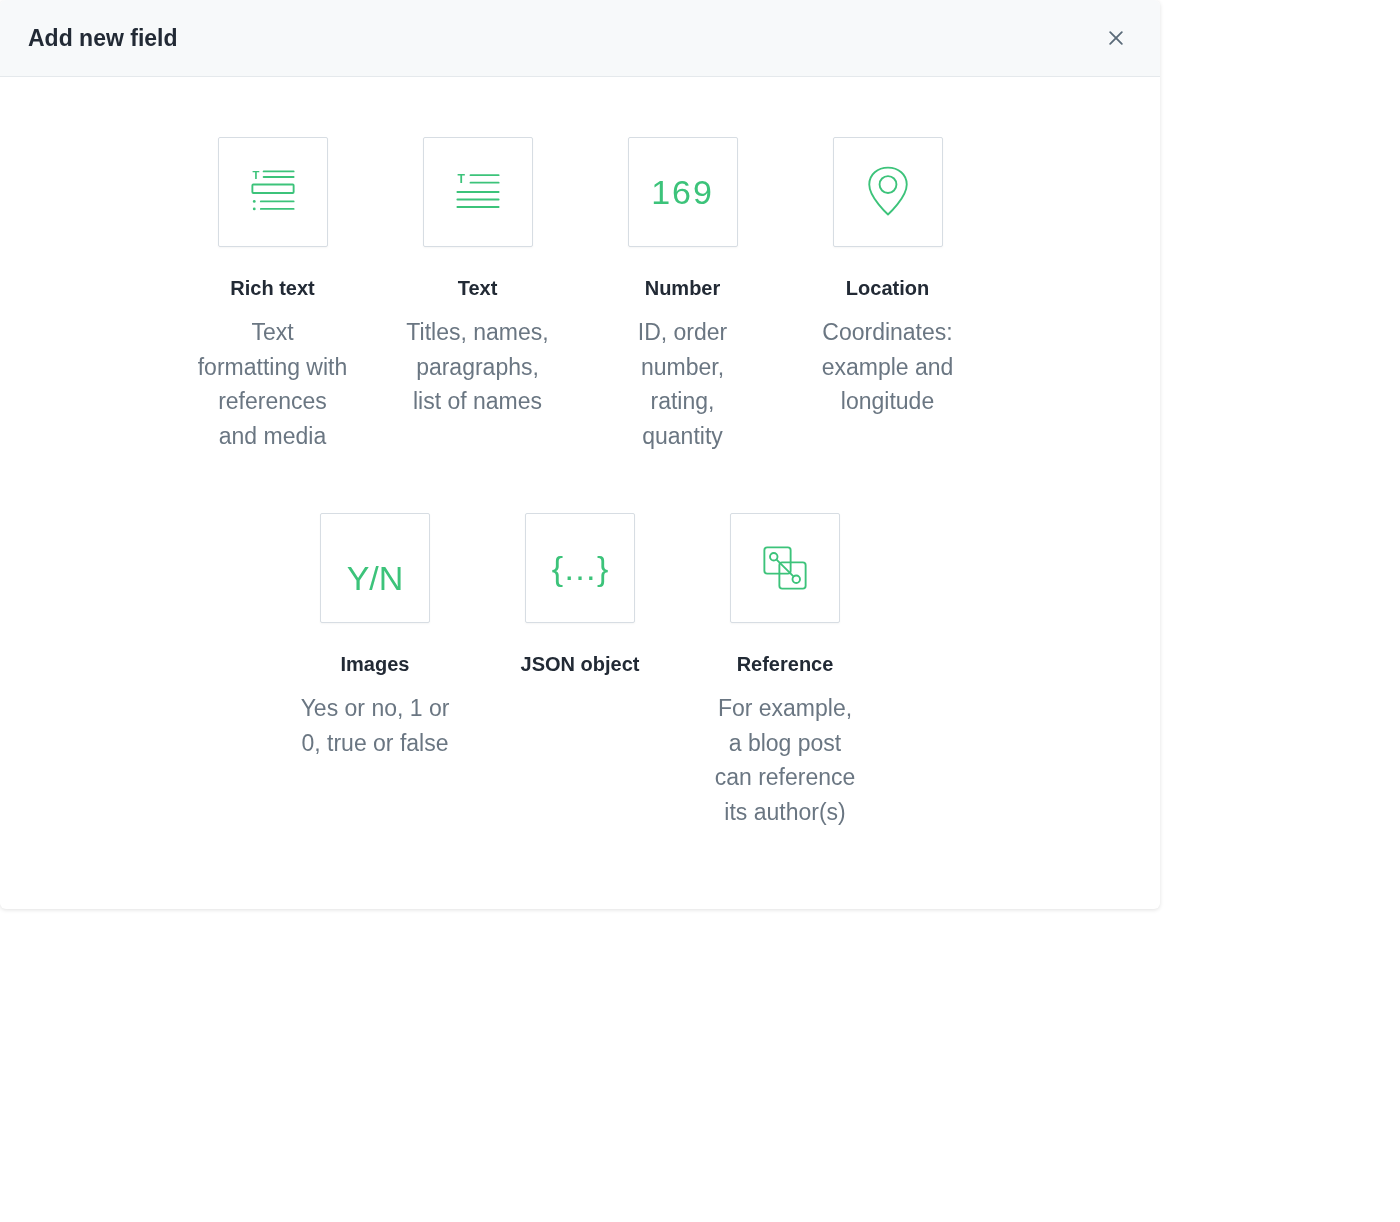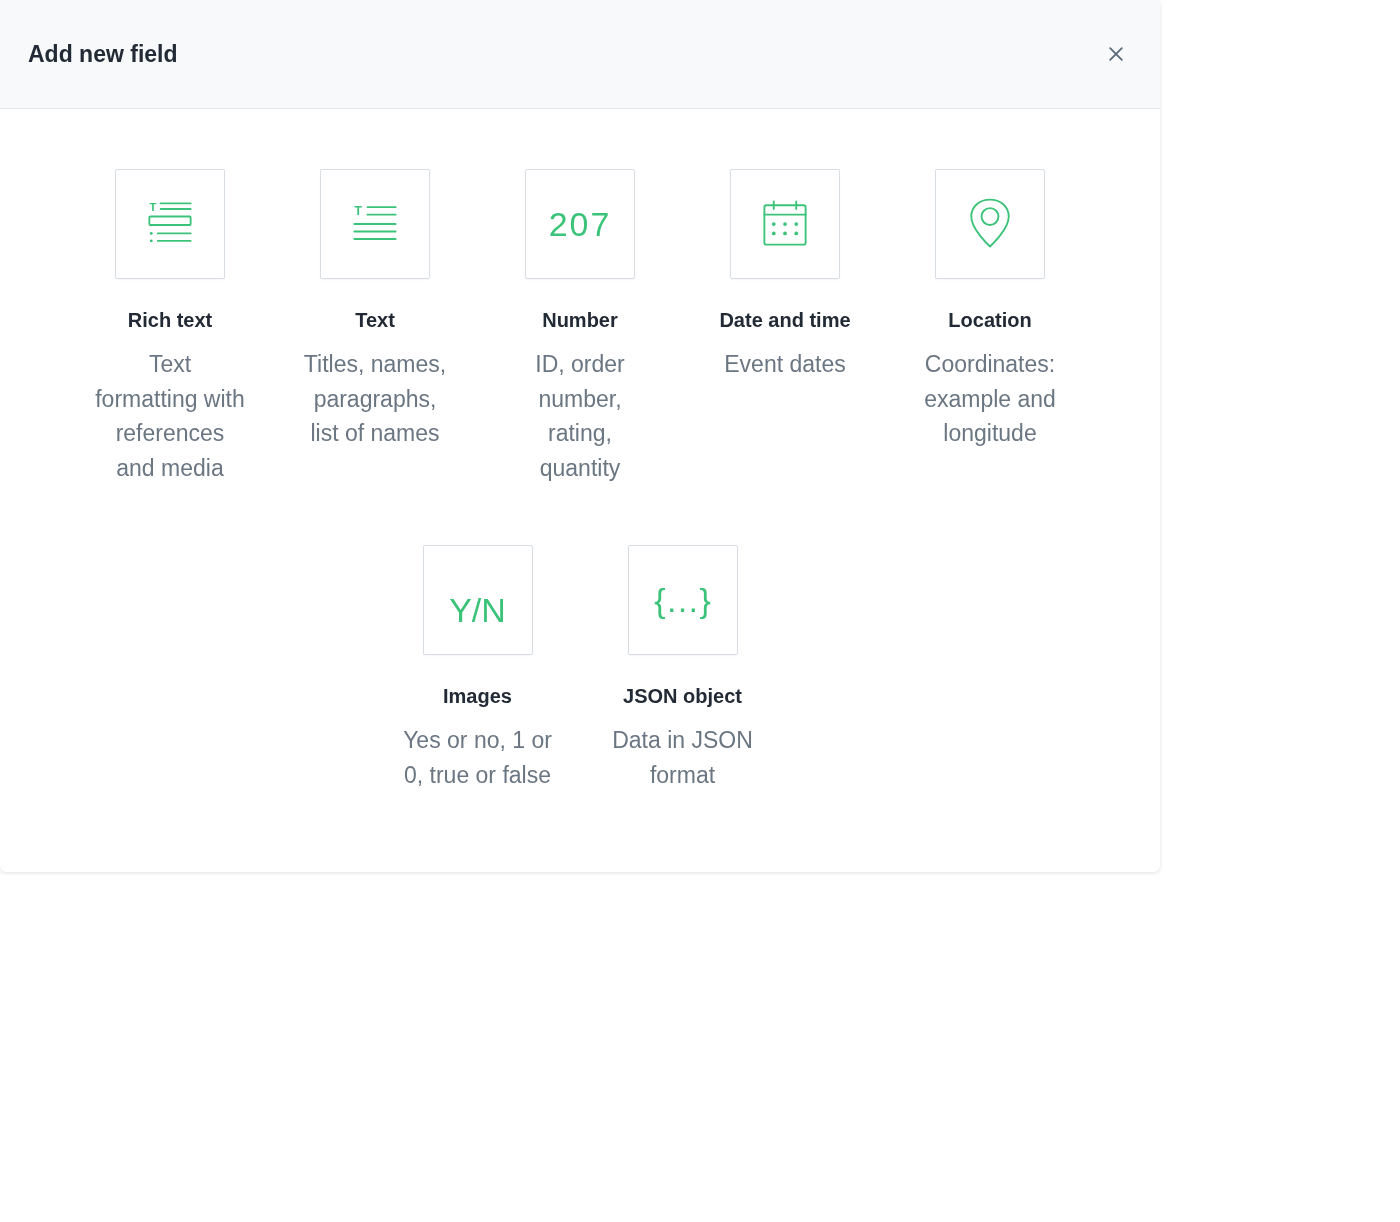--- a/index.html
+++ b/index.html
@@ -13,21 +13,21 @@
       width: 1160px;
       background: #ffffff;
       border-radius: 6px;
       box-shadow: 0 1px 4px rgba(0,0,0,0.12);
       overflow: hidden;
     }
     .dialog-header {
       display: flex;
       align-items: center;
       justify-content: space-between;
-      padding: 38px 28px;
+      padding: 22px 28px;
       background: #f7f9fa;
       border-bottom: 1px solid #e5e9ec;
     }
     .dialog-title {
       font-size: 23px;
       font-weight: 700;
       color: #222a35;
     }
     .close-btn {
       background: none;
@@ -146,44 +146,26 @@
             <line x1="10" y1="40" x2="54" y2="40"></line>
             <line x1="10" y1="48" x2="54" y2="48"></line>
           </svg>
         </div>
         <div class="field-title">Text</div>
         <div class="field-desc">Titles, names, paragraphs, list of names</div>
       </button>
 
       <button class="field-card">
         <div class="field-icon-box">
-          <span class="big-glyph">207</span>
+          <span class="big-glyph">169</span>
         </div>
         <div class="field-title">Number</div>
         <div class="field-desc">ID, order number, rating, quantity</div>
       </button>
 
-      <button class="field-card">
-        <div class="field-icon-box">
-          <svg viewBox="0 0 64 64" stroke-linecap="round" stroke-linejoin="round">
-            <rect x="10" y="12" width="44" height="42" rx="2"></rect>
-            <line x1="10" y1="22" x2="54" y2="22"></line>
-            <line x1="20" y1="8" x2="20" y2="16"></line>
-            <line x1="44" y1="8" x2="44" y2="16"></line>
-            <circle cx="20" cy="32" r="2" fill="#3cc37a" stroke="none"></circle>
-            <circle cx="32" cy="32" r="2" fill="#3cc37a" stroke="none"></circle>
-            <circle cx="44" cy="32" r="2" fill="#3cc37a" stroke="none"></circle>
-            <circle cx="20" cy="42" r="2" fill="#3cc37a" stroke="none"></circle>
-            <circle cx="32" cy="42" r="2" fill="#3cc37a" stroke="none"></circle>
-            <circle cx="44" cy="42" r="2" fill="#3cc37a" stroke="none"></circle>
-          </svg>
-        </div>
-        <div class="field-title">Date and time</div>
-        <div class="field-desc">Event dates</div>
-      </button>
 
       <button class="field-card">
         <div class="field-icon-box">
           <svg viewBox="0 0 64 64" stroke-linecap="round" stroke-linejoin="round">
             <path d="M32 56 C32 56 12 38 12 24 C12 13 21 6 32 6 C43 6 52 13 52 24 C52 38 32 56 32 56 Z"></path>
             <circle cx="32" cy="24" r="9"></circle>
           </svg>
         </div>
         <div class="field-title">Location</div>
         <div class="field-desc">Coordinates: example and longitude</div>
@@ -200,20 +182,32 @@
         </div>
         <div class="field-title">Images</div>
         <div class="field-desc">Yes or no, 1 or 0, true or false</div>
       </button>
 
       <button class="field-card">
         <div class="field-icon-box">
           <span class="big-glyph" style="letter-spacing:0;">{…}</span>
         </div>
         <div class="field-title">JSON object</div>
-        <div class="field-desc">Data in JSON format</div>
-      </button>
-
+      </button>
+
+      <button class="field-card">
+        <div class="field-icon-box">
+          <svg viewBox="0 0 64 64" stroke-linecap="round" stroke-linejoin="round">
+            <rect x="10" y="10" width="28" height="28" rx="3"></rect>
+            <rect x="26" y="26" width="28" height="28" rx="3"></rect>
+            <circle cx="20" cy="20" r="4"></circle>
+            <circle cx="44" cy="44" r="4"></circle>
+            <line x1="23" y1="23" x2="41" y2="41"></line>
+          </svg>
+        </div>
+        <div class="field-title">Reference</div>
+        <div class="field-desc">For example, a blog post can reference its author(s)</div>
+      </button>
 
     </div>
 
   </div>
 </div>
 
 </body></html>

